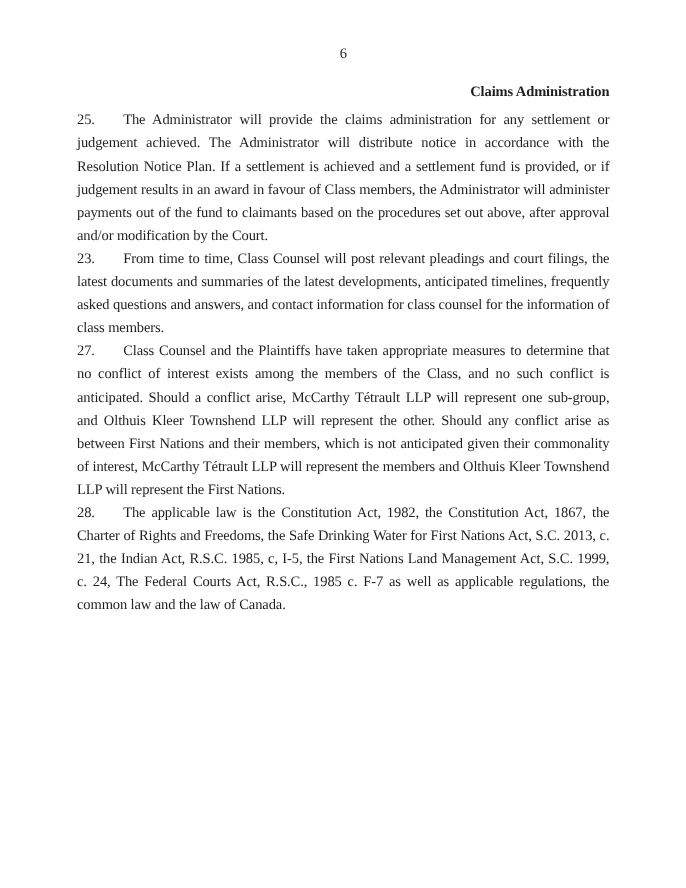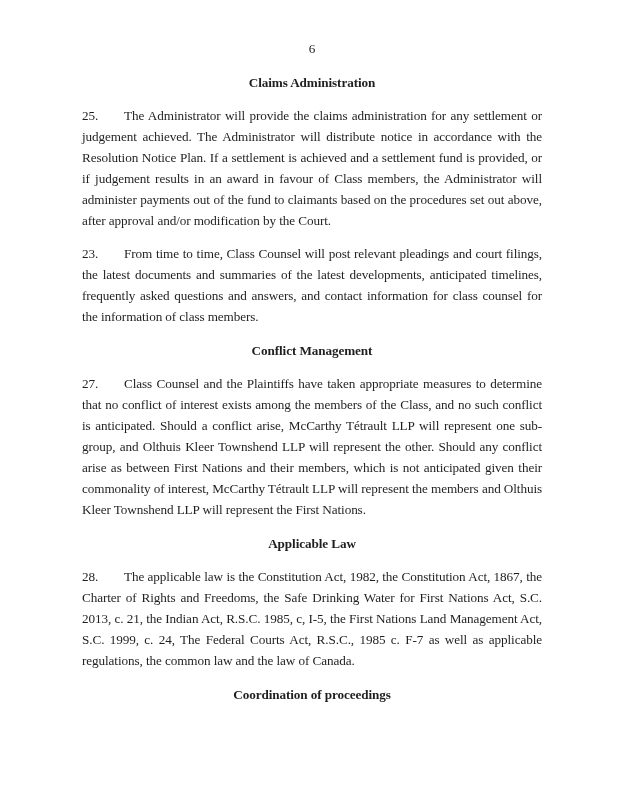--- a/index.html
+++ b/index.html
@@ -23,40 +23,37 @@
     overflow: hidden;
   }
   .page-number {
     text-align: center;
     margin: 0 0 12px 0;
   }
   h2.section-heading {
     font-size: 13.2px;
     font-weight: 700;
     margin: 13px 0 5px 0;
-    text-align: center;
+    text-align: right;
   }
   p.para {
-    margin: 12px;
+    margin: 0;
   }
   .pnum {
     display: inline-block;
     width: 42px;
   }
   .italic {
   }
 </style>
 </head>
 <body>
 
 <div class="page">
   <div class="page-number">6</div>
   <div id="doc-body">
       <h2 class="section-heading">Claims Administration</h2>
       <p class="para"><span class="pnum">25.</span><span>The Administrator will provide the claims administration for any settlement or judgement achieved. The Administrator will distribute notice in accordance with the Resolution Notice Plan. If a settlement is achieved and a settlement fund is provided, or if judgement results in an award in favour of Class members, the Administrator will administer payments out of the fund to claimants based on the procedures set out above, after approval and/or modification by the Court.</span></p>
       <p class="para"><span class="pnum">23.</span><span>From time to time, Class Counsel will post relevant pleadings and court filings, the latest documents and summaries of the latest developments, anticipated timelines, frequently asked questions and answers, and contact information for class counsel for the information of class members.</span></p>
-      <h2 class="section-heading">Conflict Management</h2>
       <p class="para"><span class="pnum">27.</span><span>Class Counsel and the Plaintiffs have taken appropriate measures to determine that no conflict of interest exists among the members of the Class, and no such conflict is anticipated. Should a conflict arise, McCarthy Tétrault LLP will represent one sub-group, and Olthuis Kleer Townshend LLP will represent the other. Should any conflict arise as between First Nations and their members, which is not anticipated given their commonality of interest, McCarthy Tétrault LLP will represent the members and Olthuis Kleer Townshend LLP will represent the First Nations.</span></p>
-      <h2 class="section-heading">Applicable Law</h2>
       <p class="para"><span class="pnum">28.</span><span>The applicable law is the </span><span class="italic">Constitution Act, 1982</span><span>, the </span><span class="italic">Constitution Act, 1867</span><span>, the </span><span class="italic">Charter of Rights and Freedoms</span><span>, the </span><span class="italic">Safe Drinking Water for First Nations Act</span><span>, S.C. 2013, c. 21, the </span><span class="italic">Indian Act</span><span>, R.S.C. 1985, c, I-5, the </span><span class="italic">First Nations Land Management Act</span><span>, S.C. 1999, c. 24, </span><span class="italic">The Federal Courts Act</span><span>, R.S.C., 1985 c. F-7 as well as applicable regulations, the common law and the law of Canada.</span></p>
-      <h2 class="section-heading">Coordination of proceedings</h2>
     </div>
 </div>
 
 </body></html>

